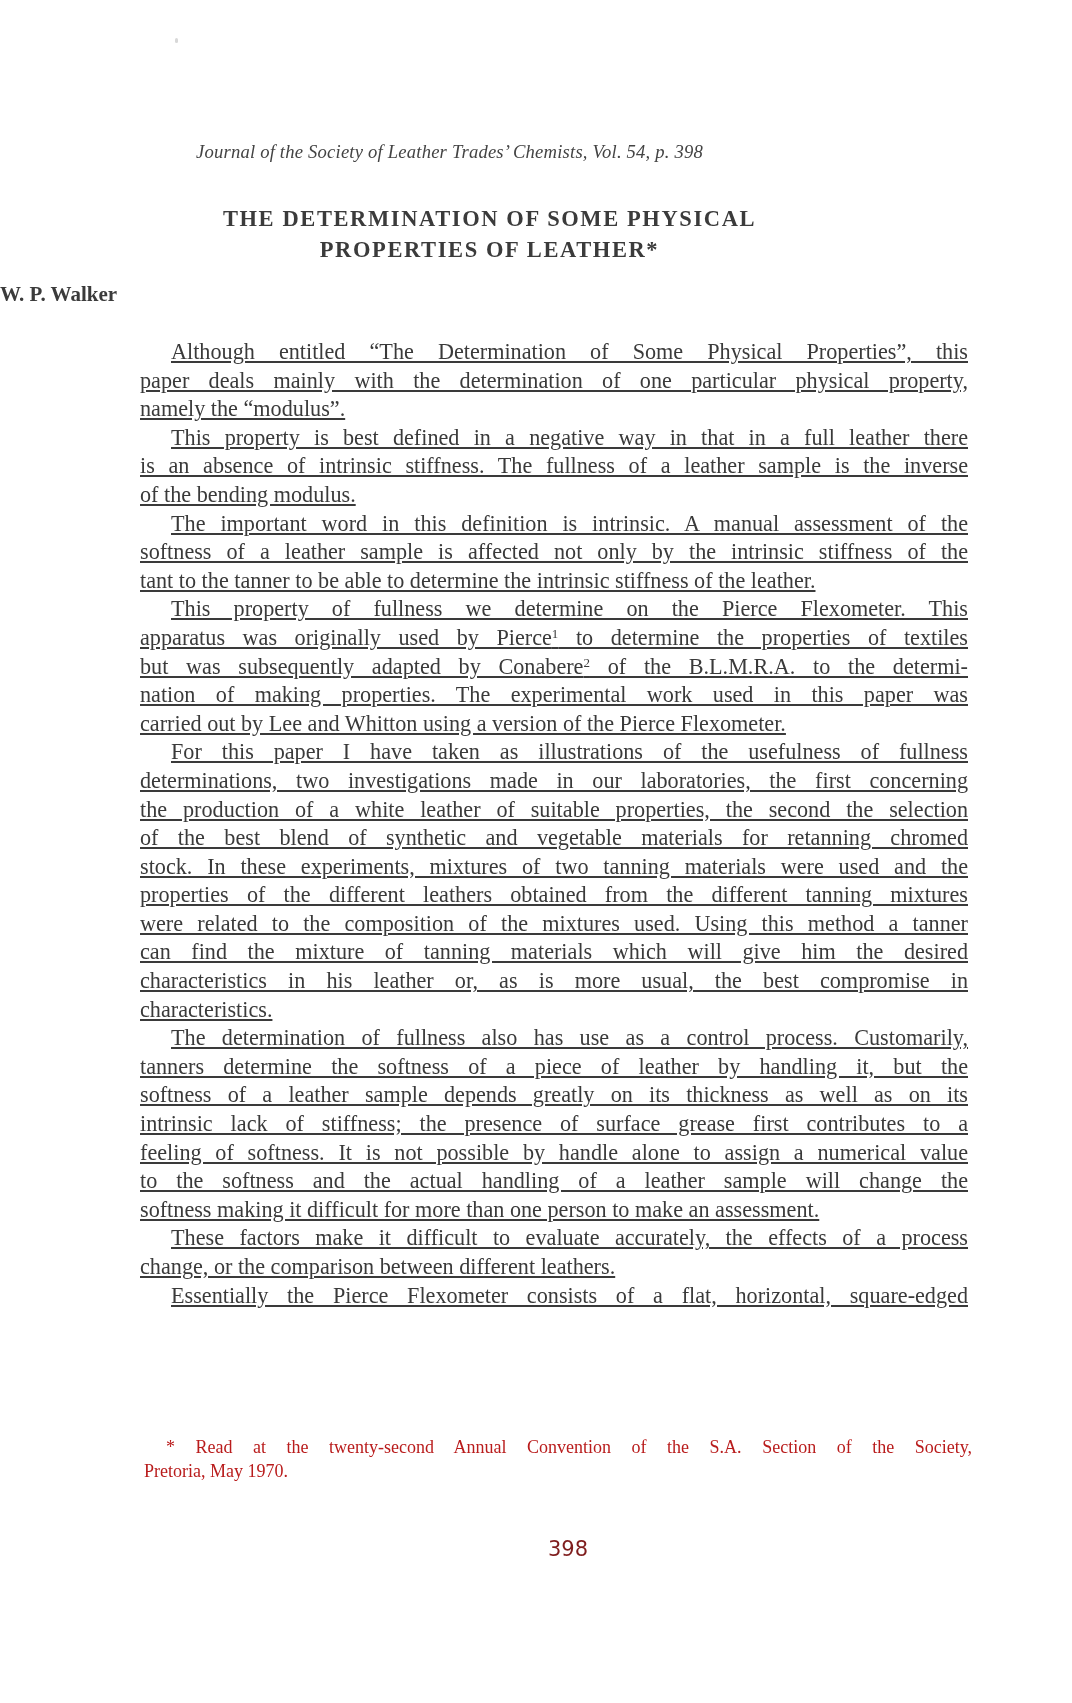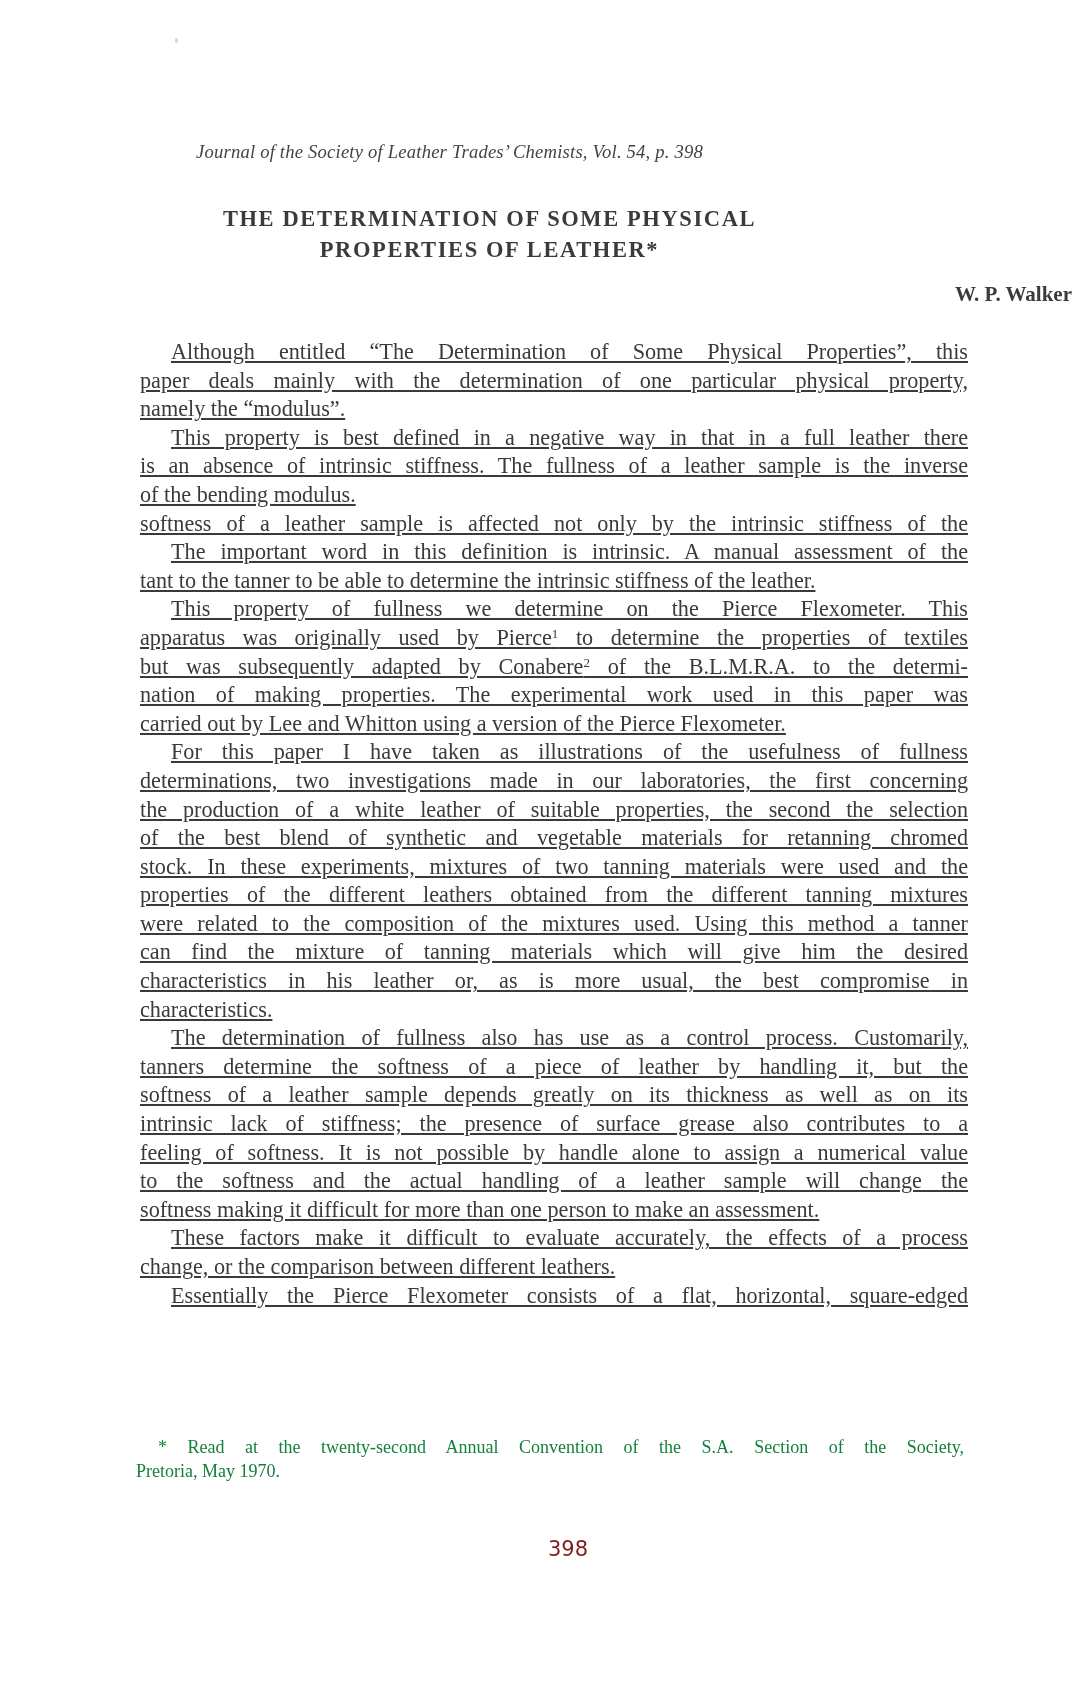--- a/index.html
+++ b/index.html
@@ -4,31 +4,31 @@
 <style>
   html, body { margin: 0; padding: 0; background: #ffffff; }
   body { width: 1072px; height: 1703px; position: relative; overflow: hidden;
          font-family: "Liberation Serif", "DejaVu Serif", serif; color: #3a3a3a; }
   .page { position: absolute; left: 0; top: 0; width: 1072px; height: 1703px; }
   .running-head { position: absolute; left: 196px; top: 141px; font-size: 19px;
          font-style: italic; color: #444; letter-spacing: 0.2px; white-space: nowrap;
          transform: scaleX(0.98); transform-origin: left top; }
   .title { position: absolute; left: 0; width: 979px; top: 203px; text-align: center;
          font-weight: bold; font-size: 22.5px; letter-spacing: 1.6px; line-height: 31px; color: #3b3b3b; }
-  .author { position: absolute; left: 0; width: 1072px; top: 282px; text-align: right;
+  .author { position: absolute; left: 0; width: 1072px; top: 282px; text-align: left;
          font-weight: bold; font-size: 21px; color: #3b3b3b; }
   .body { position: absolute; left: 140px; width: 828px; top: 338px;
          font-size: 22.2px; line-height: 28.6px; color: #3a3a3a; text-decoration: underline; }
   .line { display: block; height: 28.6px; white-space: nowrap; text-align: justify;
           text-align-last: justify; overflow: visible; }
   .line.last { text-align-last: left; }
   .line.indent { padding-left: 31px; }
   .body sup { font-size: 13px; line-height: 0; vertical-align: 7px; }
-  .footnote { position: absolute; left: 136px; width: 828px; top: 1435px;
-         font-size: 18px; line-height: 24px; color: #15803d; }
+  .footnote { position: absolute; left: 144px; width: 828px; top: 1435px;
+         font-size: 18px; line-height: 24px; color: #b91c1c; }
   .footnote .line { height: 24px; }
   .footnote .line.indent { padding-left: 22px; }
   .folio { position: absolute; left: 0; width: 1072px; top: 1537px; text-align: center;
          font-size: 21px; color: #7f1d1d; font-family: "DejaVu Sans", sans-serif; padding-left: 32px; }
   .speck { position: absolute; left: 175px; top: 38px; width: 3px; height: 5px; background: #d8d8d8; border-radius: 2px; }
 </style>
 </head>
 <body>
 
 <div class="page">
@@ -51,22 +51,22 @@
       <span class="line last">namely the “modulus”.</span>
     </div>
 
     <div>
       <span class="line indent">This property is best defined in a negative way in that in a full leather there</span>
       <span class="line">is an absence of intrinsic stiffness. The fullness of a leather sample is the inverse</span>
       <span class="line last">of the bending modulus.</span>
     </div>
 
     <div>
+      <span class="line indent">The important word in this definition is intrinsic. A manual assessment of the</span>
       <span class="line">softness of a leather sample is affected not only by the intrinsic stiffness of the</span>
-      <span class="line indent">The important word in this definition is intrinsic. A manual assessment of the</span>
       <span class="line last">tant to the tanner to be able to determine the intrinsic stiffness of the leather.</span>
     </div>
 
     <div>
       <span class="line indent">This property of fullness we determine on the Pierce Flexometer. This</span>
       <span class="line"><span>apparatus was originally used by Pierce</span><sup>1</sup><span> to determine the properties of textiles</span></span>
       <span class="line"><span>but was subsequently adapted by Conabere</span><sup>2</sup><span> of the B.L.M.R.A. to the determi-</span></span>
       <span class="line">nation of making properties. The experimental work used in this paper was</span>
       <span class="line last">carried out by Lee and Whitton using a version of the Pierce Flexometer.</span>
     </div>
@@ -81,21 +81,21 @@
       <span class="line">were related to the composition of the mixtures used. Using this method a tanner</span>
       <span class="line">can find the mixture of tanning materials which will give him the desired</span>
       <span class="line">characteristics in his leather or, as is more usual, the best compromise in</span>
       <span class="line last">characteristics.</span>
     </div>
 
     <div>
       <span class="line indent">The determination of fullness also has use as a control process. Customarily,</span>
       <span class="line">tanners determine the softness of a piece of leather by handling it, but the</span>
       <span class="line">softness of a leather sample depends greatly on its thickness as well as on its</span>
-      <span class="line">intrinsic lack of stiffness; the presence of surface grease also contributes to a</span>
+      <span class="line">intrinsic lack of stiffness; the presence of surface grease first contributes to a</span>
       <span class="line">feeling of softness. It is not possible by handle alone to assign a numerical value</span>
       <span class="line">to the softness and the actual handling of a leather sample will change the</span>
       <span class="line last">softness making it difficult for more than one person to make an assessment.</span>
     </div>
 
     <div>
       <span class="line indent">These factors make it difficult to evaluate accurately, the effects of a process</span>
       <span class="line last">change, or the comparison between different leathers.</span>
     </div>
 

